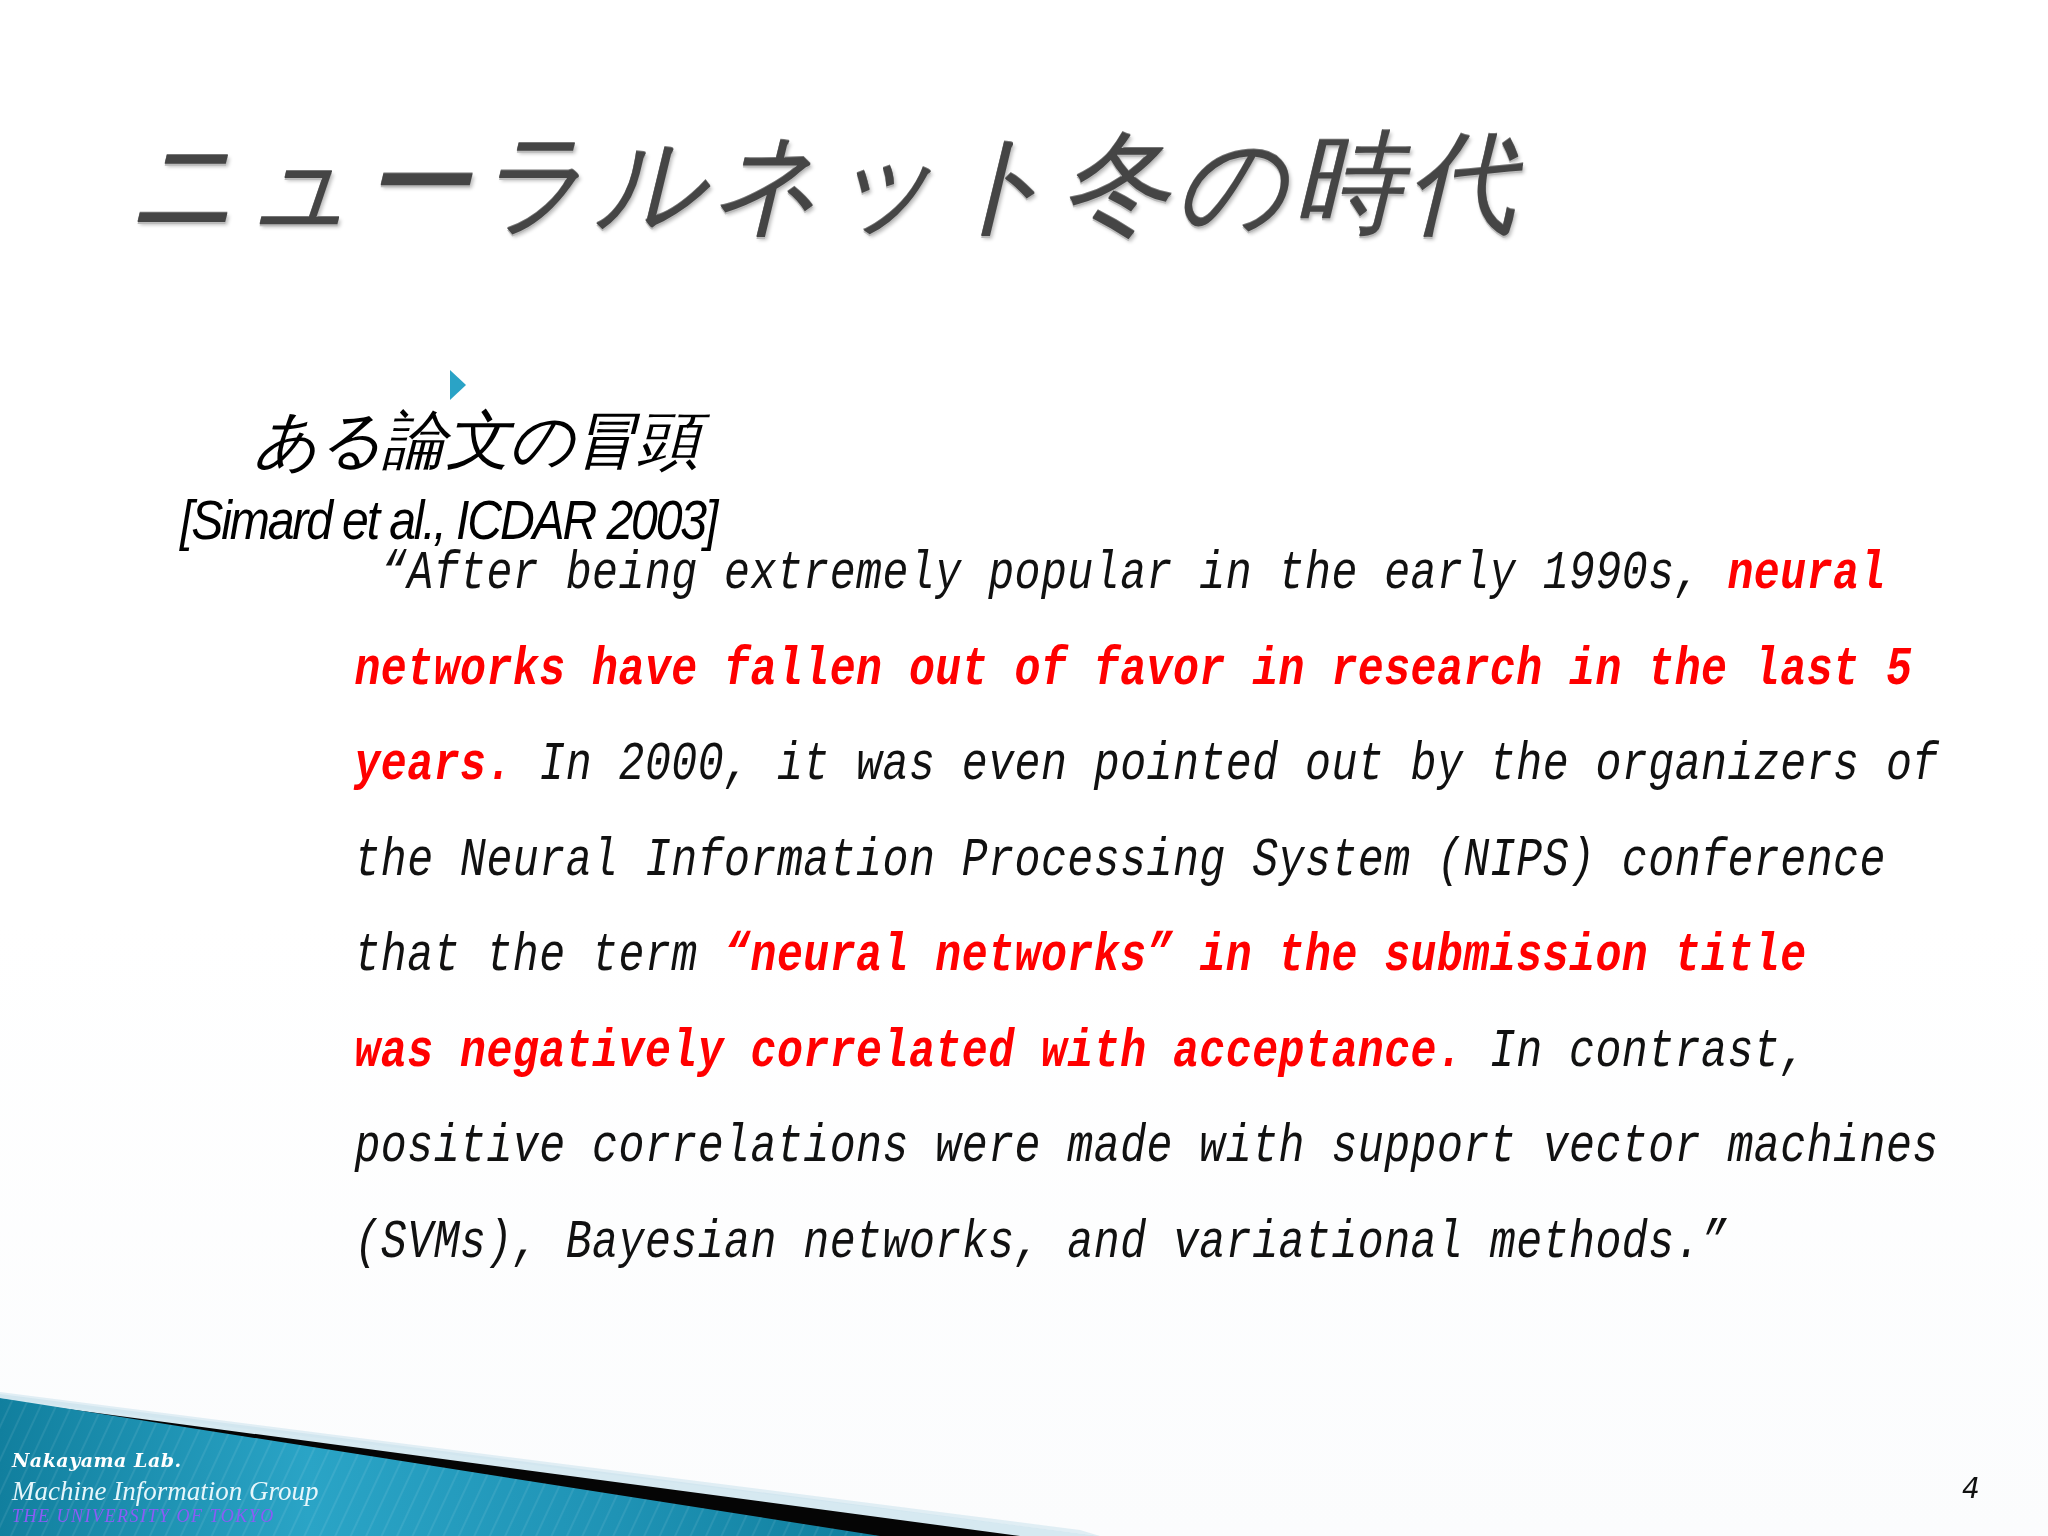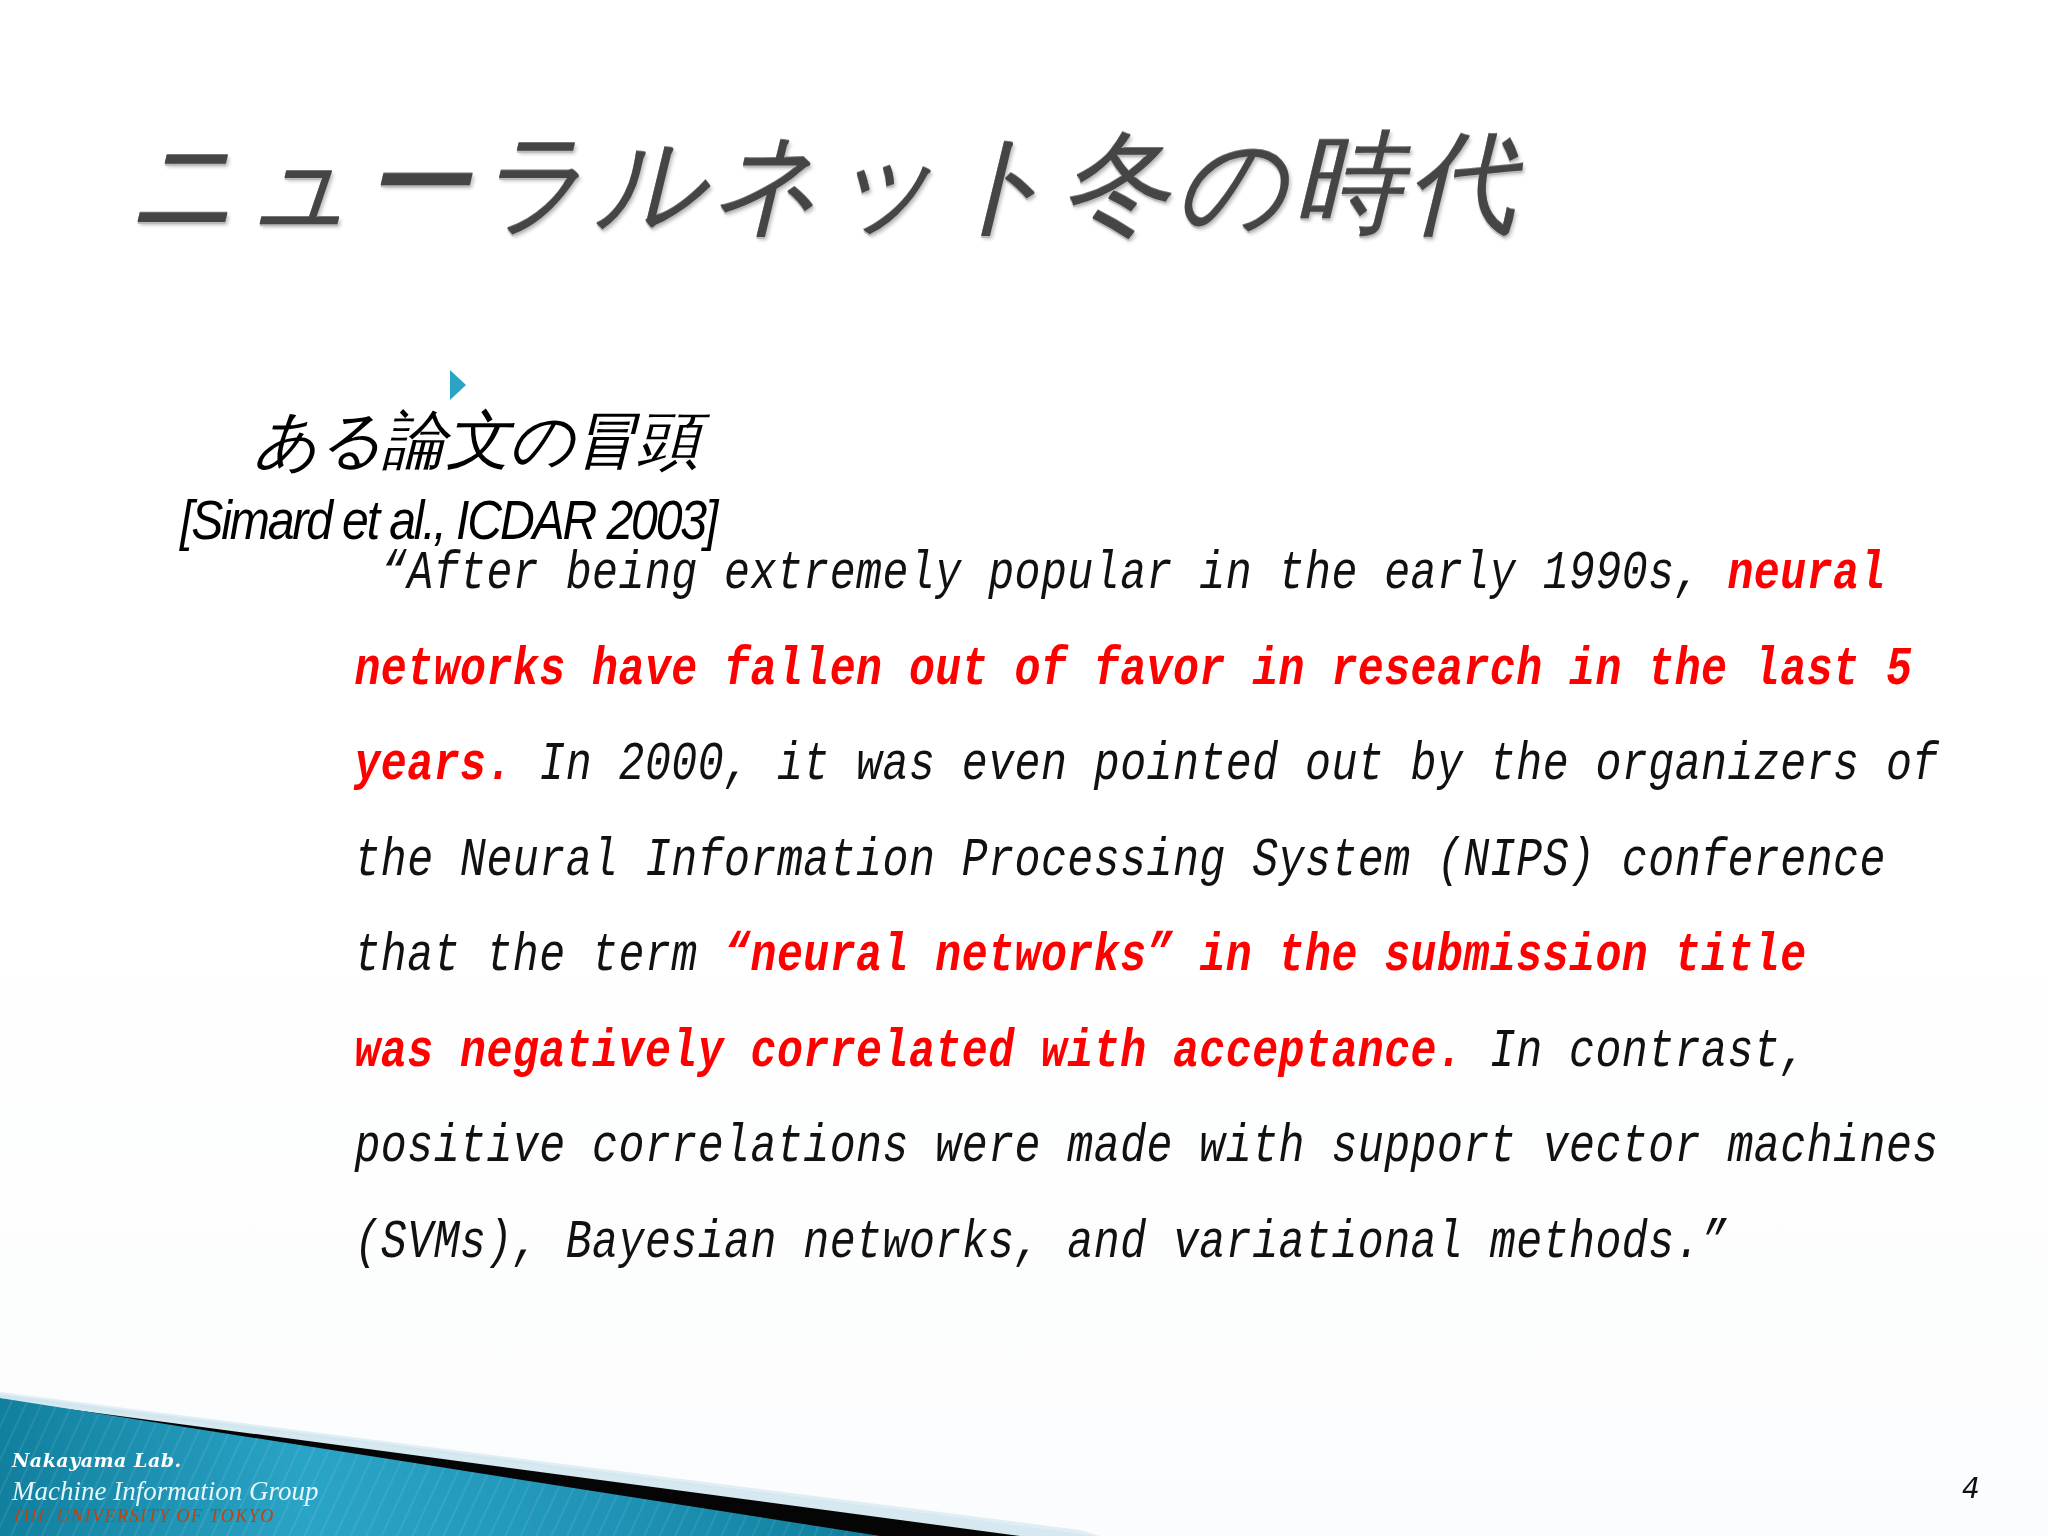--- a/index.html
+++ b/index.html
@@ -66,21 +66,21 @@
   .lab-name {
     font-family: "DejaVu Serif", serif; font-weight: bold;
     font-size: 19px; line-height: 32px; letter-spacing: 0.5px;
   }
   .group-name {
     font-family: "Liberation Serif", serif; font-size: 27px; line-height: 30px;
     color: #e6f6fb;
   }
   .uni-name {
     font-family: "Liberation Serif", serif; font-size: 18px; line-height: 20px;
-    color: #c2410c; letter-spacing: 1.5px;
+    color: #8b5cf6; letter-spacing: 1.5px;
   }
 </style>
 </head>
 <body>
 
 <div class="slide">
 
   <div class="title">ニューラルネット冬の時代</div>
 
   <div class="bullet-row">

